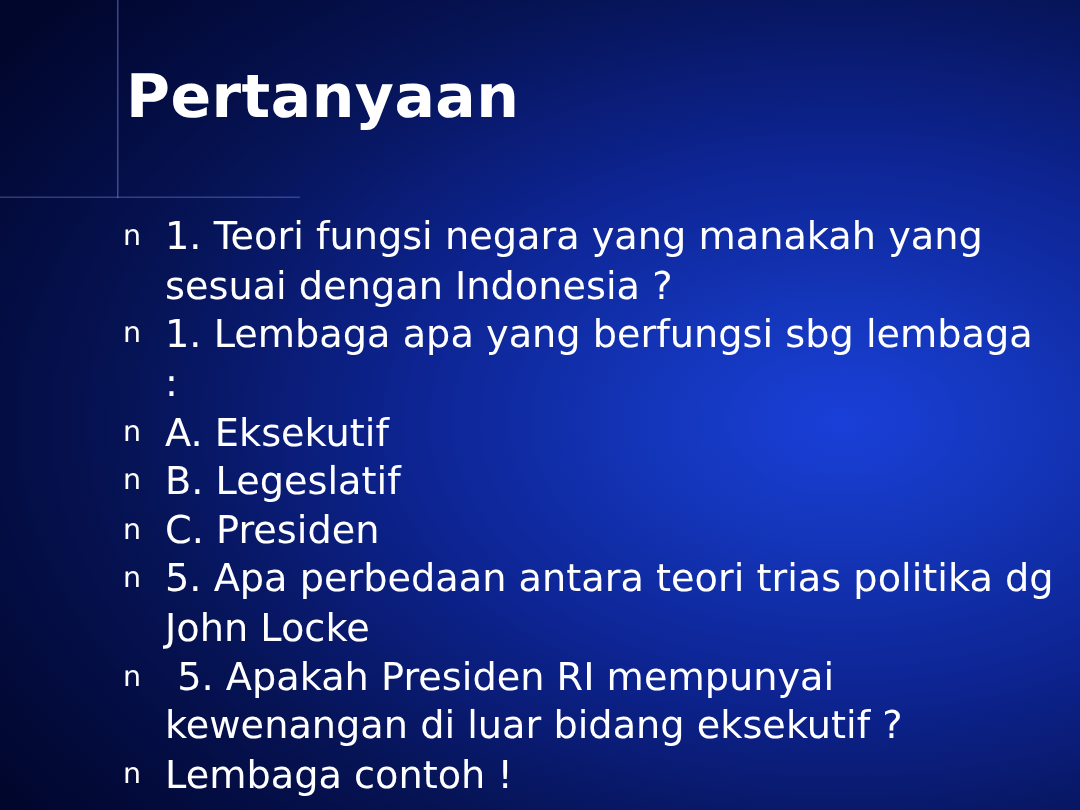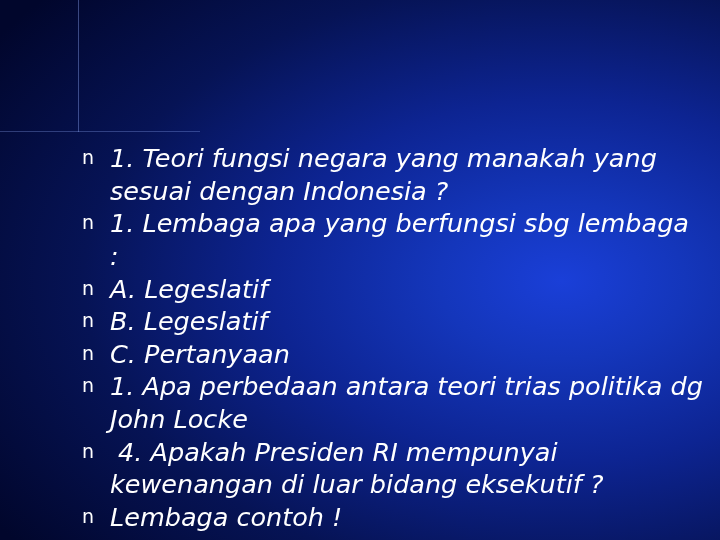--- a/index.html
+++ b/index.html
@@ -71,60 +71,60 @@
     left: 6px;
     top: 0;
     font-family: "DejaVu Sans", sans-serif;
     font-size: 19px;
     color: #ffffff;
     line-height: 1.6;
   }
   .txt {
     display: block;
     white-space: pre-wrap;
-    font-style: italic;
   }
 </style>
 </head>
 <body>
 
 <div class="slide">
 
   <div class="line-v"></div>
   <div class="line-h"></div>
 
+  <div class="title">Pertanyaan</div>
 
   <ul class="body-list">
     <li>
       <span class="bullet">n</span>
       <span class="txt">1. Teori fungsi negara yang manakah yang sesuai dengan Indonesia ?</span>
     </li>
     <li>
       <span class="bullet">n</span>
       <span class="txt">1. Lembaga apa yang berfungsi sbg lembaga :</span>
     </li>
     <li>
       <span class="bullet">n</span>
-      <span class="txt">A. Legeslatif</span>
+      <span class="txt">A. Eksekutif</span>
     </li>
     <li>
       <span class="bullet">n</span>
       <span class="txt">B. Legeslatif</span>
     </li>
     <li>
       <span class="bullet">n</span>
-      <span class="txt">C. Pertanyaan</span>
+      <span class="txt">C. Presiden</span>
     </li>
     <li>
       <span class="bullet">n</span>
-      <span class="txt">1. Apa perbedaan antara teori trias politika dg John Locke</span>
+      <span class="txt">5. Apa perbedaan antara teori trias politika dg John Locke</span>
     </li>
     <li>
       <span class="bullet">n</span>
-      <span class="txt"> 4. Apakah Presiden RI mempunyai kewenangan di luar bidang eksekutif ?</span>
+      <span class="txt"> 5. Apakah Presiden RI mempunyai kewenangan di luar bidang eksekutif ?</span>
     </li>
     <li>
       <span class="bullet">n</span>
       <span class="txt">Lembaga contoh !</span>
     </li>
   </ul>
 
 </div>
 
 </body></html>

